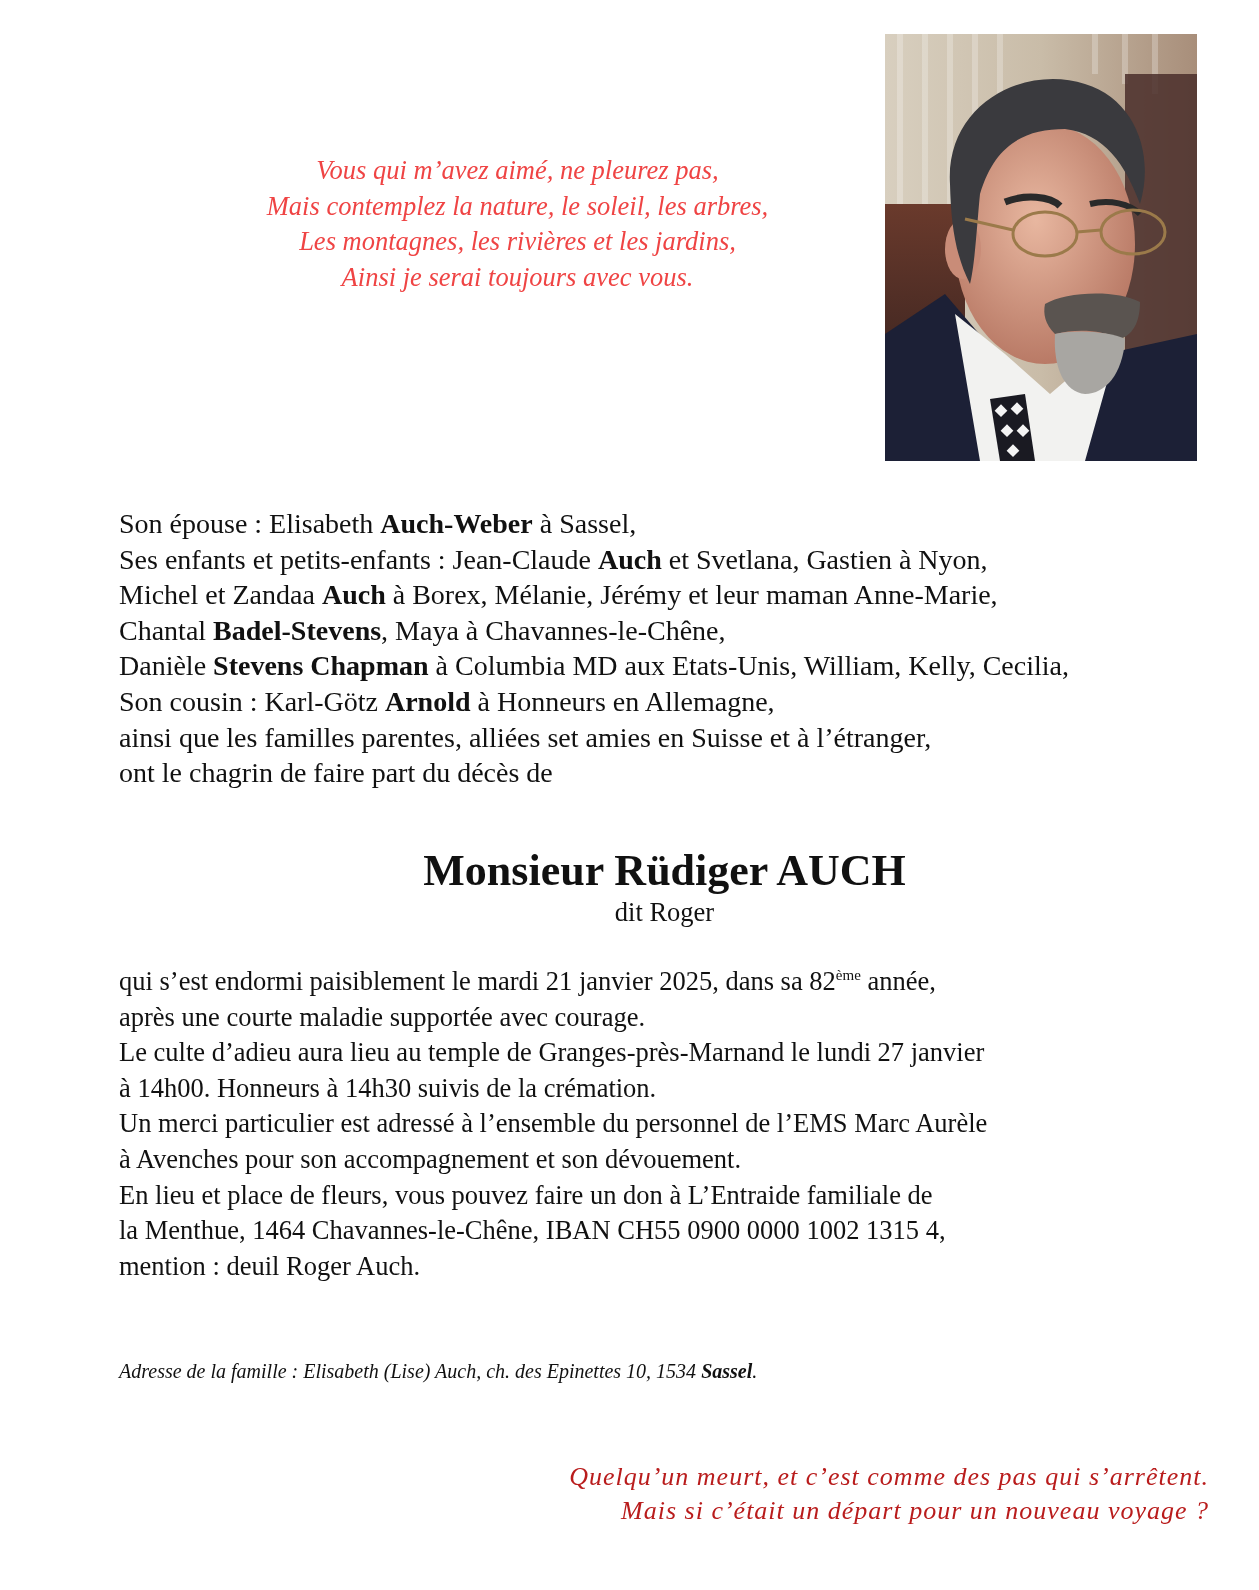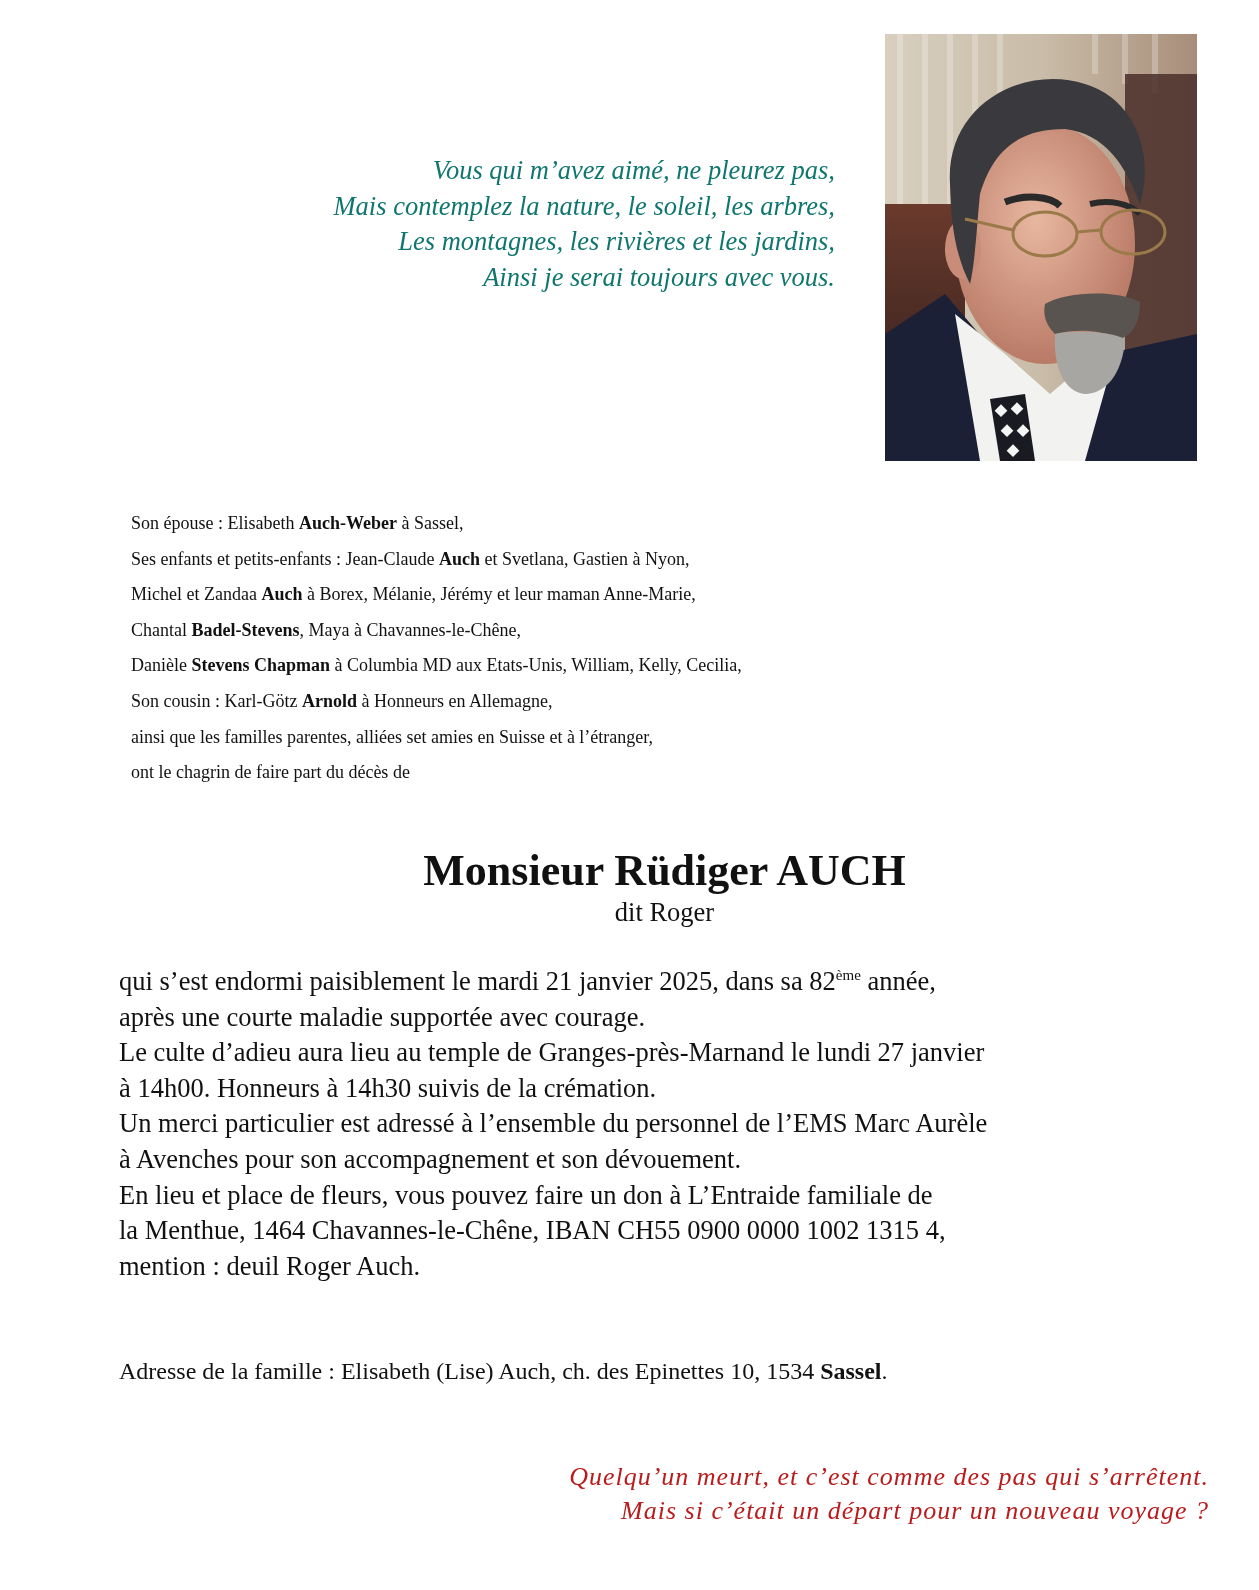--- a/index.html
+++ b/index.html
@@ -2,49 +2,49 @@
 <html><head>
 <meta charset="utf-8">
 <style>
   html, body { margin: 0; padding: 0; background: #ffffff; }
   body {
     width: 1259px; height: 1590px; position: relative; overflow: hidden;
     font-family: "Liberation Serif", "DejaVu Serif", serif; color: #111111;
   }
   .poem-top {
     position: absolute; left: 200px; top: 153px; width: 635px;
-    text-align: right; font-style: italic; font-size: 26.5px; line-height: 35.5px;
-    color: #0f766e;
+    text-align: center; font-style: italic; font-size: 26.5px; line-height: 35.5px;
+    color: #ef4444;
   }
   .poem-top div { white-space: nowrap; }
   .photo {
     position: absolute; left: 885px; top: 34px; width: 312px; height: 427px;
     overflow: hidden; background: #7a5a4a;
   }
   .photo svg { display: block; width: 100%; height: 100%; }
   .family {
     position: absolute; left: 119px; top: 506px; width: 1100px;
-    font-size: 18px; line-height: 35.6px; margin-left: 12px;
+    font-size: 28px; line-height: 35.6px;
   }
   .family div { white-space: nowrap; }
   b { font-weight: bold; }
   .name-block { position: absolute; left: 0; width: 1259px; top: 845px; text-align: center; }
   .name {
     font-size: 44px; font-weight: bold; line-height: 52px; margin-left: 70px;
   }
   .alias { font-size: 26.5px; line-height: 30px; margin-left: 70px; }
   .details {
     position: absolute; left: 119px; top: 964px; width: 1100px;
     font-size: 26.5px; line-height: 35.6px;
   }
   .details div { white-space: nowrap; }
   sup { font-size: 15px; vertical-align: 10px; line-height: 0; }
   .address {
     position: absolute; left: 119px; top: 1354px; width: 1100px;
-    font-size: 24px; line-height: 35.6px; white-space: nowrap;
+    font-size: 20px; line-height: 35.6px; white-space: nowrap; font-style: italic;
   }
   .poem-bottom {
     position: absolute; right: 50px; top: 1460px; text-align: right;
     font-style: italic; font-size: 26px; line-height: 34px; letter-spacing: 1px; color: #b91c1c;
   }
   .poem-bottom div { white-space: nowrap; }
 </style>
 </head>
 <body>
 

